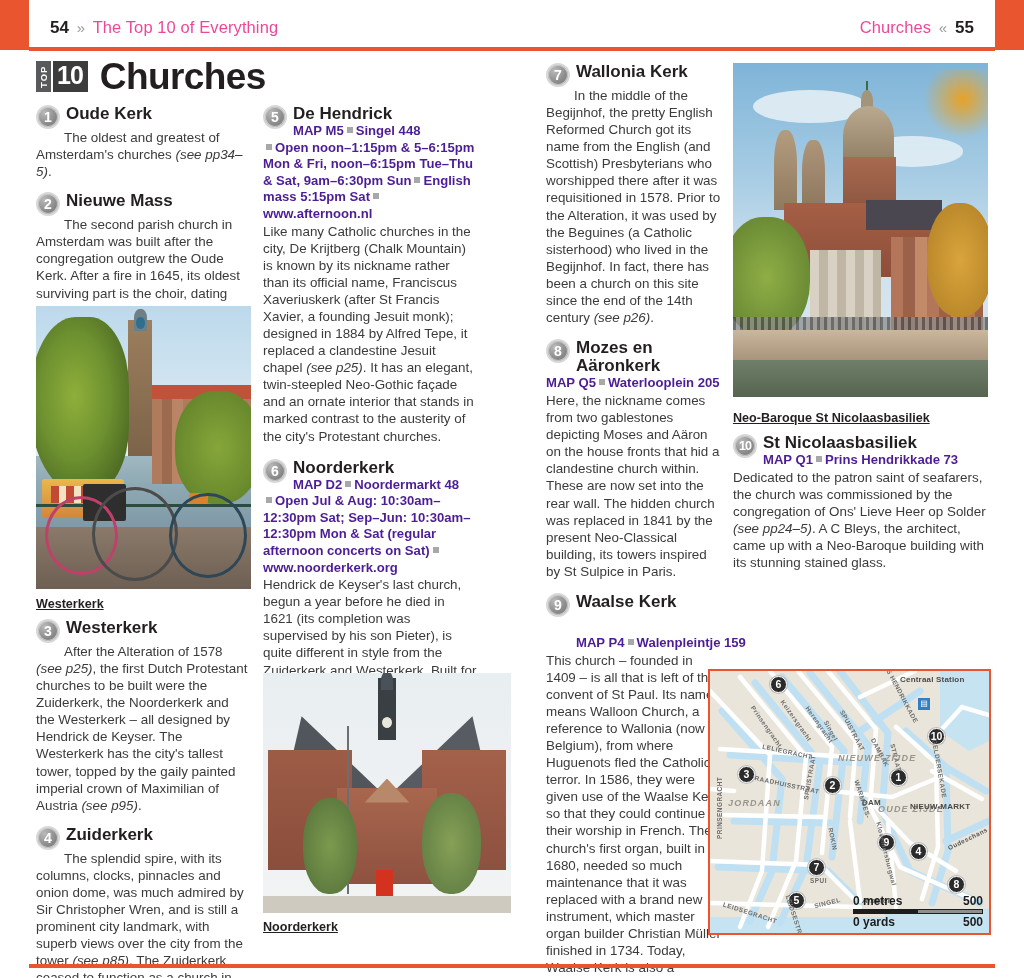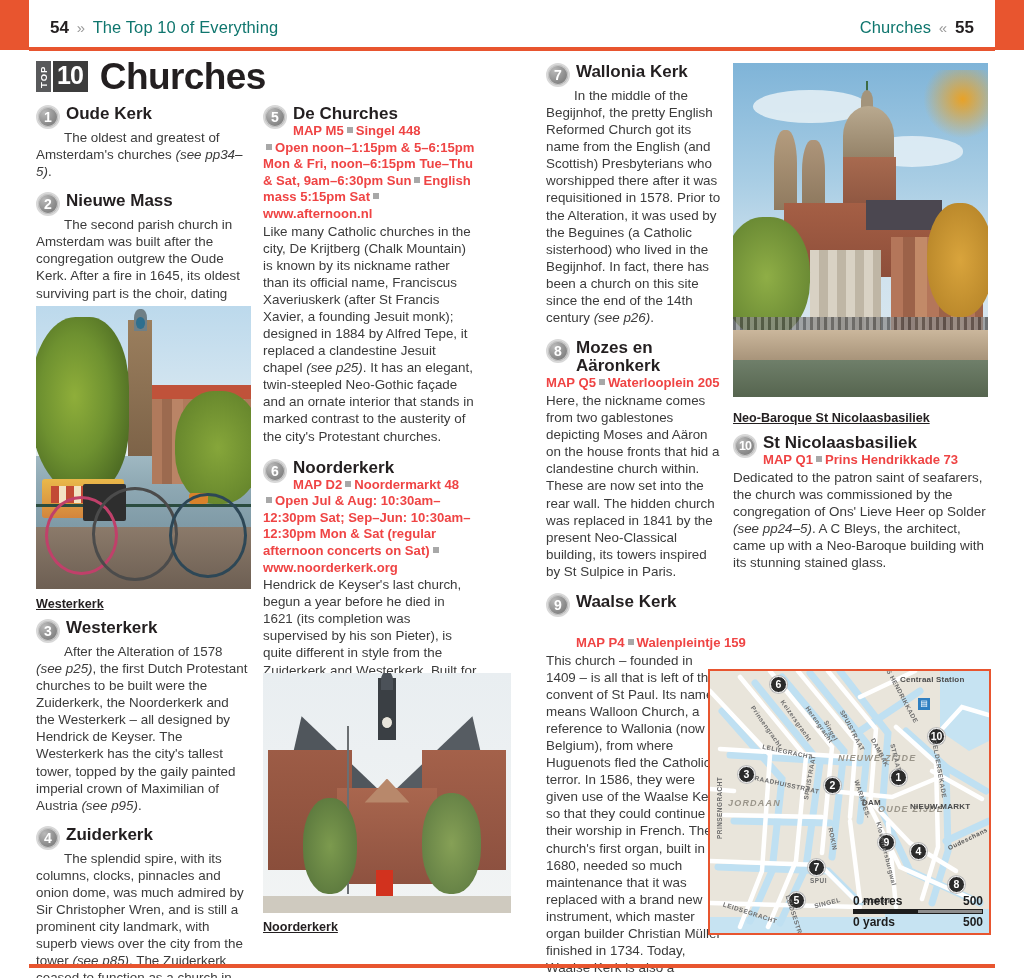--- a/index.html
+++ b/index.html
@@ -18,21 +18,21 @@
 
   .edge-left  { position:absolute; left:0;  top:0; width:29px; height:50px; background:#E8552F; }
   .edge-right { position:absolute; right:0; top:0; width:29px; height:50px; background:#E8552F; }
   .rule-top   { position:absolute; left:29px; right:29px; top:47px; height:4px; background:#E8552F; }
 
   .hdr { position:absolute; top:18px; font-size:16.5px; color:#3a3a3a; letter-spacing:.1px; }
   .hdr-left  { left:50px; }
   .hdr-right { right:50px; text-align:right; }
   .hdr .folio { font-weight:bold; color:#231f20; font-size:17px; }
   .hdr .chev  { color:#9a9a9a; font-size:15px; padding:0 3px; }
-  .hdr .sect  { color:#0f766e; }
+  .hdr .sect  { color:#ec4899; }
 
   .rule-bottom { position:absolute; left:29px; right:29px; bottom:10px; height:4px; background:#E8552F; }
 
   
   #title-row { position:absolute; left:36px; top:58px; display:flex; align-items:center; gap:12px; }
   .top10 { display:flex; align-items:stretch; height:31px; }
   .top10 .t-word {
     background:#58595b; color:#fff; font-weight:bold; font-size:9.5px;
     writing-mode:vertical-rl; transform:rotate(180deg);
     display:flex; align-items:center; justify-content:center;
@@ -66,21 +66,21 @@
     box-shadow:0 0 0 1px #c7c7c7 inset;
     line-height:1;
     margin-top:1px;
   }
   .badge.wide { font-size:12.5px; letter-spacing:-1px; }
   .entry-title { font-size:17px; font-weight:bold; color:#231f20; line-height:1.07; padding-top:1px; }
 
   .body { font-size:13.4px; line-height:1.275; color:#3b3b3b; text-align:left; }
   .body i, .body em { font-style:italic; }
 
-  .meta { font-size:13.1px; font-weight:bold; color:#ef4444; line-height:1.265; }
+  .meta { font-size:13.1px; font-weight:bold; color:#4c1d95; line-height:1.265; }
   .sq { display:inline-block; width:6px; height:6px; background:#a8a8a8; vertical-align:2px; margin:0 3px; }
   .lead-pad::before { content:""; display:inline-block; width:28px; }
 
   
   .photo { position:absolute; overflow:hidden; background:#dcdcdc; }
   .caption { position:absolute; font-size:12.6px; font-weight:bold; color:#231f20;text-decoration:underline; }
 
   
   #photo-westerkerk { left:36px; top:306px; width:215px; height:283px; }
   #photo-westerkerk .sky   { position:absolute; inset:0; background:linear-gradient(#bcd9ec 0%, #d9e8f1 38%, #e6eef2 52%, #cfe0e8 60%, #b9cdd6 100%); }
@@ -257,21 +257,21 @@
       <div class="body lead-pad"><span>The splendid spire, with its columns, clocks, pinnacles and onion dome, was much admired by Sir Christopher Wren, and is still a prominent city landmark, with superb views over the city from the tower <i>(see p85)</i>. The Zuiderkerk ceased to function as a church in 1929.</span></div>
     </div>
   </div>
 
   <div class="col" id="col2">
 
     <div class="entry">
       <div class="entry-head">
         <div class="badge">5</div>
         <div>
-          <div class="entry-title">De Churches</div>
+          <div class="entry-title">De Hendrick</div>
           <div class="meta">
             <span>MAP M5</span><span class="sq"></span><span>Singel 448</span>
           </div>
         </div>
       </div>
       <div class="meta">
         <span class="sq"></span><span>Open noon–1:15pm &amp; 5–6:15pm Mon &amp; Fri, noon–6:15pm Tue–Thu &amp; Sat, 9am–6:30pm Sun</span><span class="sq"></span><span>English mass 5:15pm Sat</span><span class="sq"></span><span>www.afternoon.nl</span>
       </div>
       <div class="body"><span>Like many Catholic churches in the city, De Krijtberg (Chalk Mountain) is known by its nickname rather than its official name, Franciscus Xaveriuskerk (after St Francis Xavier, a founding Jesuit monk); designed in 1884 by Alfred Tepe, it replaced a clandestine Jesuit chapel <i>(see p25)</i>. It has an elegant, twin-steepled Neo-Gothic façade and an ornate interior that stands in marked contrast to the austerity of the city's Protestant churches.</span></div>
     </div>

